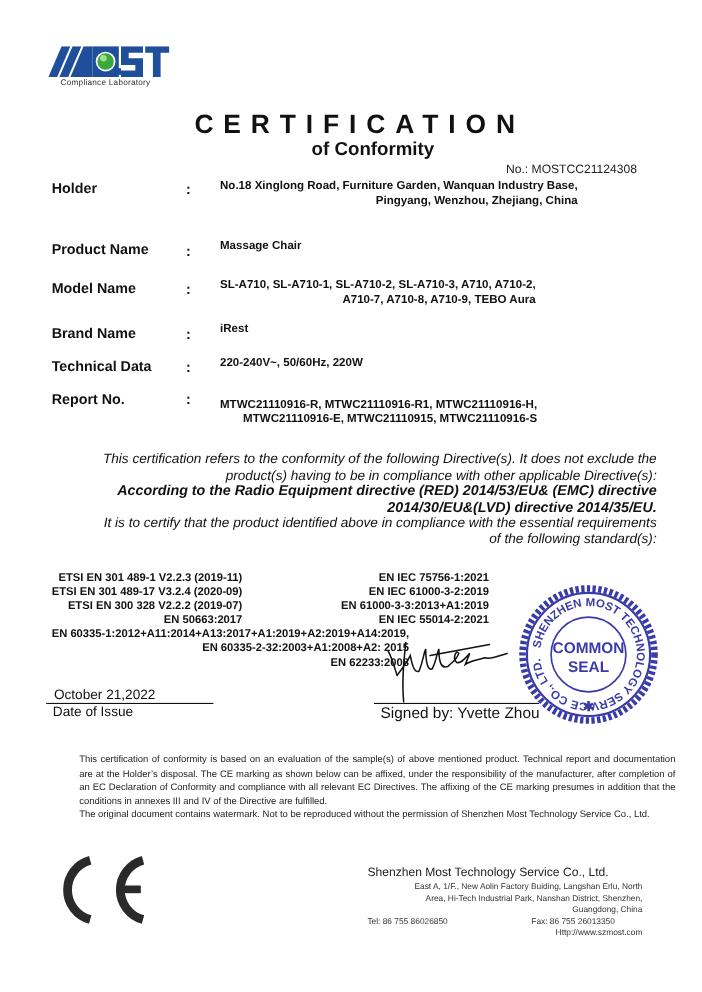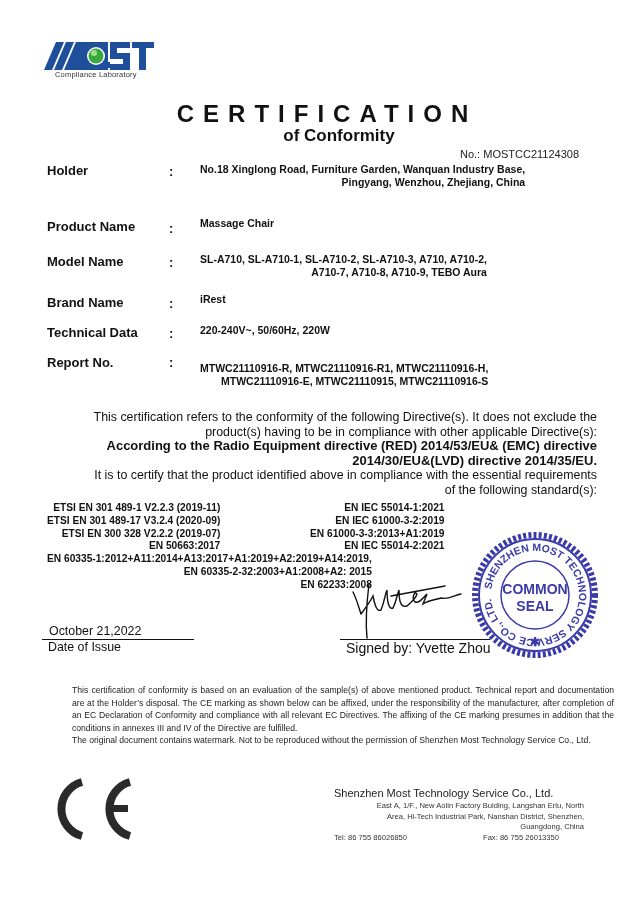--- a/index.html
+++ b/index.html
@@ -8,23 +8,23 @@
   .abs { position: absolute; text-align: right; }
   .logo { left: 44px; top: 42px; width: 110px; height: 40px; }
   .logo-sub { left: 55px; top: 70px; font-size: 7.5px; color: #333; letter-spacing: 0.2px; }
   .title { left: 0; width: 638px; top: 100px; text-align: center; font-weight: bold;
            font-size: 24px; letter-spacing: 9px; padding-left: 8px; }
   .subtitle { left: 0; width: 638px; top: 126px; text-align: center; font-weight: bold; font-size: 17px; padding-left: 20px; }
   .certno { left: 460px; top: 148px; font-size: 11px; color: #222; }
   .lbl { left: 47px; font-weight: bold; font-size: 13px; }
   .colon { left: 169px; font-weight: bold; font-size: 13px; }
   .val { left: 200px; font-weight: bold; font-size: 10.5px; line-height: 13px; }
-  .para { left: 47px; width: 550px; font-size: 12.4px; line-height: 14.5px; }
+  .para { left: 47px; width: 550px; font-size: 12.4px; line-height: 14.5px; font-style: italic; }
   .bold { font-weight: bold; font-size: 13px; }
-  .std { font-weight: bold; font-size: 10.2px; line-height: 12.8px; }
+  .std { font-weight: bold; font-size: 10.2px; line-height: 12.8px; margin-top: 18px; }
   .line { height: 1px; background: #111; }
   .small { left: 43px; width: 542px; font-size: 8.6px; line-height: 12.6px; text-align: justify; color: #222; margin-left: 29px; }
   .company { left: 334px; top: 787px; font-size: 11px; color: #222; }
   .addr { left: 334px; top: 801px; font-size: 7.6px; line-height: 10.5px; color: #333; width: 250px; }
 </style>
 </head>
 <body>
 
 <div class="abs logo">
   <svg width="110" height="28" viewBox="0 0 110 28">
@@ -88,21 +88,21 @@
   <div>of the following standard(s):</div>
 </div>
 
 <div class="abs std" style="left:47px; top:502px">
   <div>ETSI EN 301 489-1 V2.2.3 (2019-11)</div>
   <div>ETSI EN 301 489-17 V3.2.4 (2020-09)</div>
   <div>ETSI EN 300 328 V2.2.2 (2019-07)</div>
   <div>EN 50663:2017</div>
 </div>
 <div class="abs std" style="left:310px; top:502px">
-  <div>EN IEC 55014-1:2021</div>
+  <div>EN IEC 75756-1:2021</div>
   <div>EN IEC 61000-3-2:2019</div>
   <div>EN 61000-3-3:2013+A1:2019</div>
   <div>EN IEC 55014-2:2021</div>
 </div>
 <div class="abs std" style="left:47px; top:553px">
   <div>EN 60335-1:2012+A11:2014+A13:2017+A1:2019+A2:2019+A14:2019,</div>
   <div>EN 60335-2-32:2003+A1:2008+A2: 2015</div>
   <div>EN 62233:2008</div>
 </div>
 
@@ -150,13 +150,14 @@
 
 <div class="abs company">Shenzhen Most Technology Service Co., Ltd.</div>
 <div class="abs addr">
   <div>East A, 1/F., New Aolin Factory Buiding, Langshan Erlu, North</div>
   <div>Area, Hi-Tech Industrial Park, Nanshan District, Shenzhen,</div>
   <div>Guangdong, China</div>
   <div style="position:relative; height:10.5px">
     <span style="position:absolute; left:0">Tel: 86 755 86026850</span>
     <span style="position:absolute; left:149px">Fax: 86 755 26013350</span>
   </div>
+  <div>Http://www.szmost.com</div>
 </div>
 
 </body></html>

